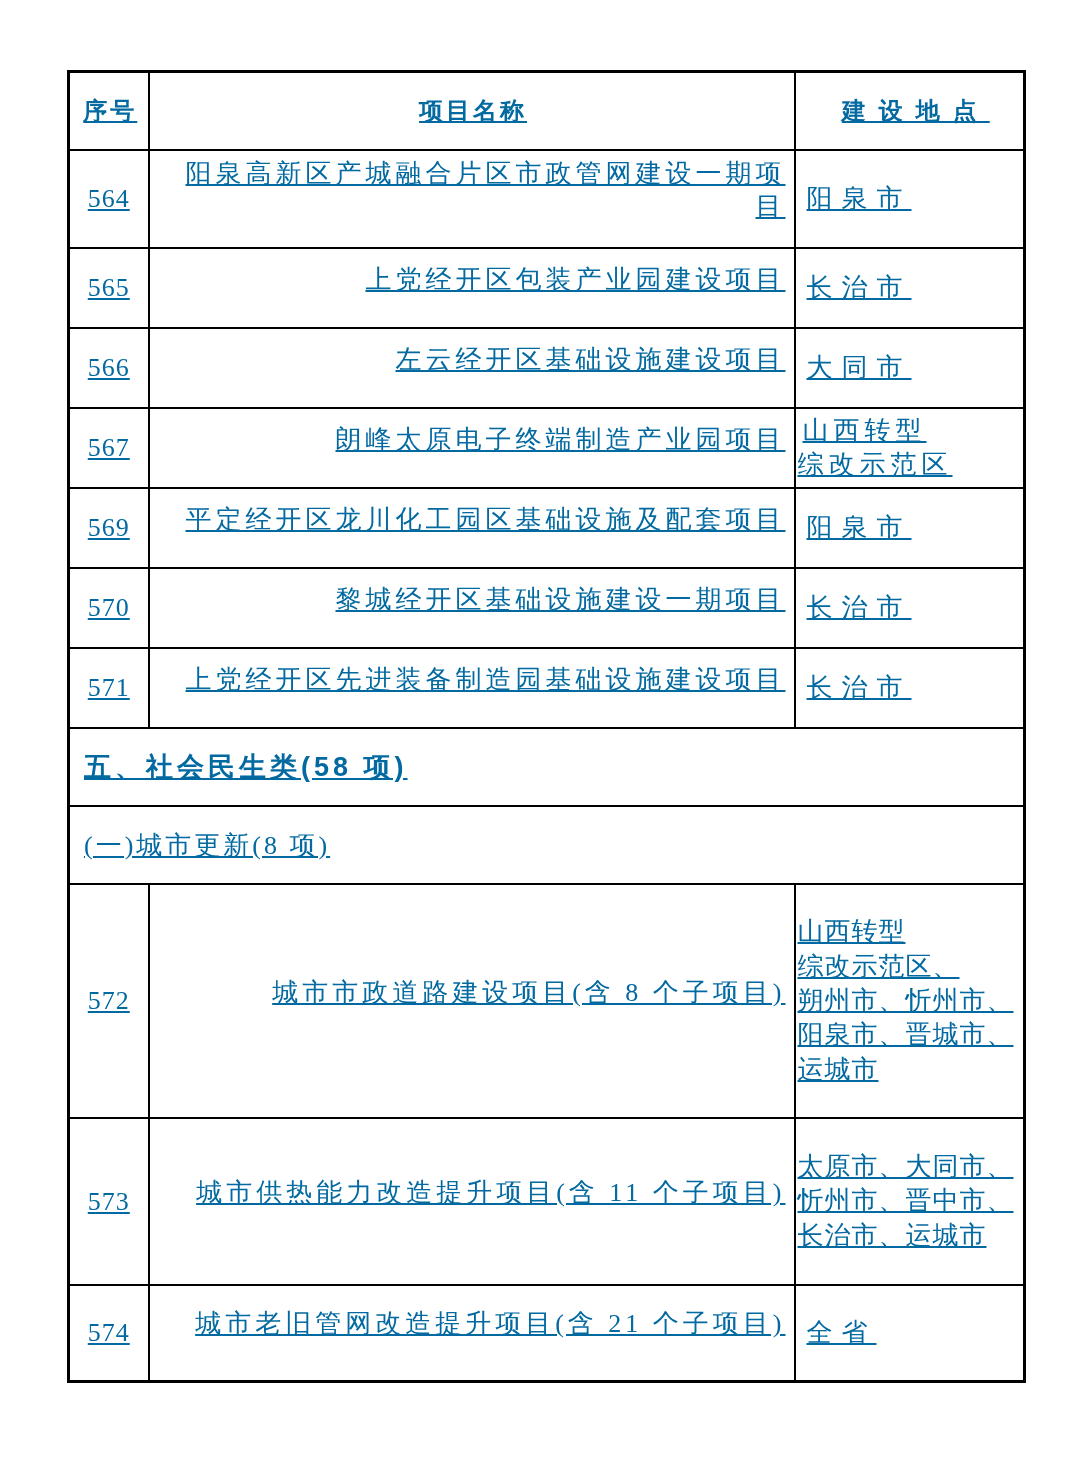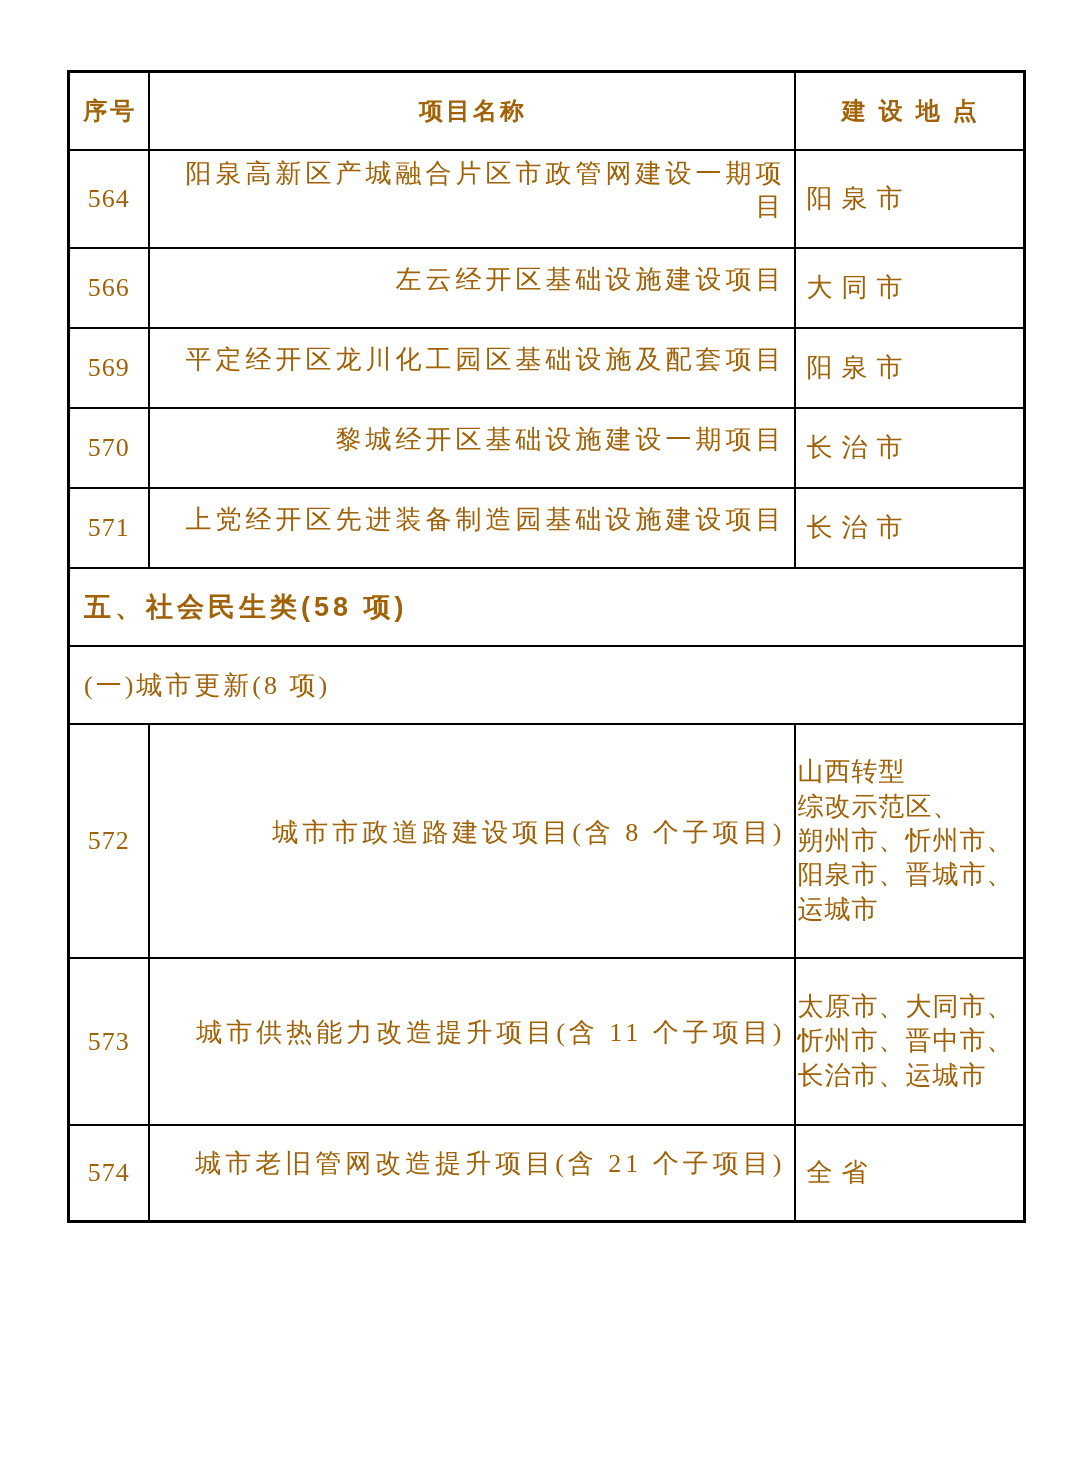--- a/index.html
+++ b/index.html
@@ -20,22 +20,23 @@
     table-layout:fixed;
     border-collapse:collapse;
     border:3px solid #000000;
   }
   col.c1{width:80px;}
   col.c2{width:646px;}
   col.c3{width:230px;}
   th,td{
     border:2px solid #000000;
     vertical-align:middle;
-    color:#a16207;
+    color:#0369a1;
     background:#ffffff;
+    text-decoration:underline;
   }
   tr.rh{height:78px;}
   tr.rd{height:80px;margin-left:37px;}
   tr.rs{height:78px;}
   tr.r572{height:234px;}
   tr.r573{height:167px;}
   tr.r574{height:96px;}
   .th{
     font-family:"Liberation Sans", sans-serif;
     font-weight:bold;
@@ -104,27 +105,38 @@
       <th class="th">项目名称</th>
       <th class="th th-loc">建设地点</th>
     </tr>
 
     <tr class="rd">
       <td class="num">564</td>
       <td class="name">阳泉高新区产城融合片区市政管网建设一期项目</td>
       <td class="loc loc-wide">阳泉市</td>
     </tr>
 
+    <tr class="rd">
+      <td class="num">565</td>
+      <td class="name">上党经开区包装产业园建设项目</td>
+      <td class="loc loc-wide">长治市</td>
+    </tr>
 
     <tr class="rd">
       <td class="num">566</td>
       <td class="name">左云经开区基础设施建设项目</td>
       <td class="loc loc-wide">大同市</td>
     </tr>
 
+    <tr class="rd">
+      <td class="num">567</td>
+      <td class="name">朗峰太原电子终端制造产业园项目</td>
+      <td class="loc loc-mid">山西转型
+综改示范区</td>
+    </tr>
 
 
     <tr class="rd">
       <td class="num">569</td>
       <td class="name">平定经开区龙川化工园区基础设施及配套项目</td>
       <td class="loc loc-wide">阳泉市</td>
     </tr>
 
     <tr class="rd">
       <td class="num">570</td>

